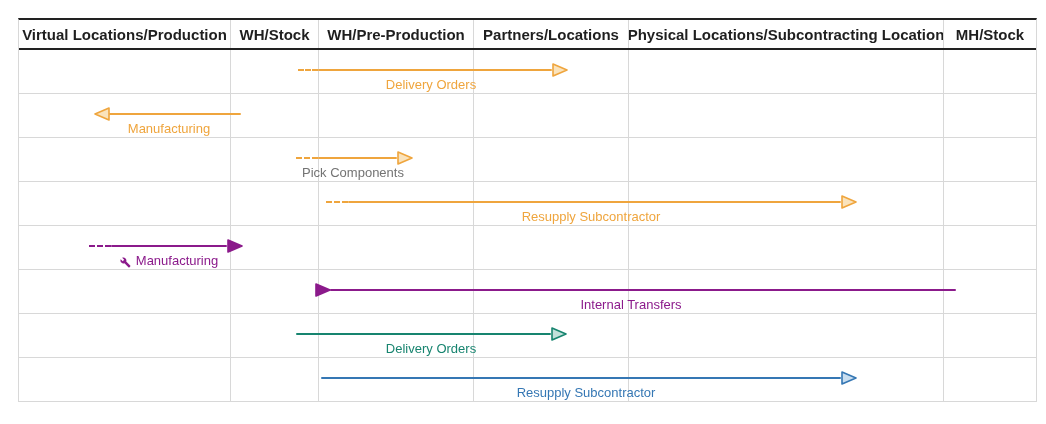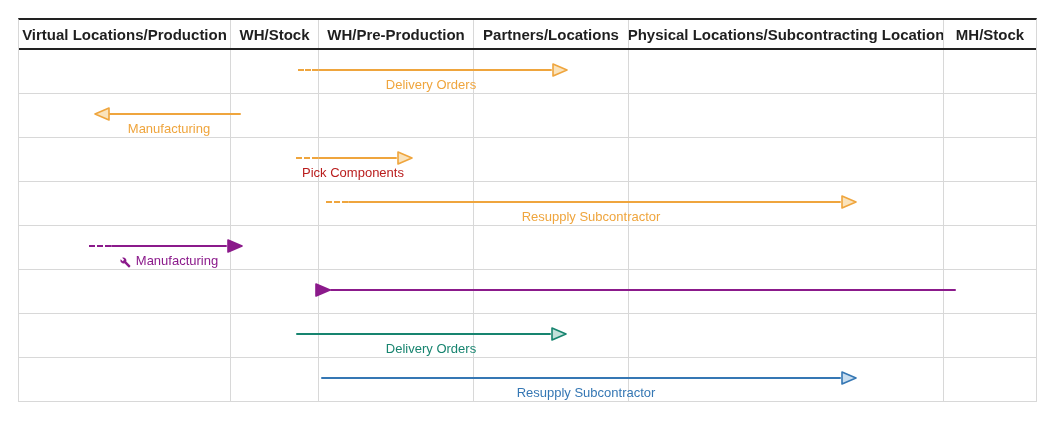--- a/index.html
+++ b/index.html
@@ -136,21 +136,21 @@
         <div class="arrow-label" style="left: -10px; top: 71px; color: rgb(239, 165, 61);">
           <span>Manufacturing</span>
         </div>
       </div>
       <div class="arrow">
         <div class="dash" style="left: 277px; width: 22px; top: 107px; border-top-color: rgb(239, 165, 61);"></div>
         <div class="line" style="left: 299px; width: 79px; top: 107px; background: rgb(239, 165, 61);"></div>
         <svg width="16" height="14" class="head" style="left: 378px; top: 101px;">
           <polygon points="1,1 15,7 1,13" fill="#FAE3BC" stroke="#EFA53D" stroke-width="1.6" stroke-linejoin="round"></polygon>
         </svg>
-        <div class="arrow-label" style="left: 174px; top: 115px; color: #b91c1c;">
+        <div class="arrow-label" style="left: 174px; top: 115px; color: #737373;">
           <span>Pick Components</span>
         </div>
       </div>
       <div class="arrow">
         <div class="dash" style="left: 307px; width: 22px; top: 151px; border-top-color: rgb(239, 165, 61);"></div>
         <div class="line" style="left: 329px; width: 493px; top: 151px; background: rgb(239, 165, 61);"></div>
         <svg width="16" height="14" class="head" style="left: 822px; top: 145px;">
           <polygon points="1,1 15,7 1,13" fill="#FAE3BC" stroke="#EFA53D" stroke-width="1.6" stroke-linejoin="round"></polygon>
         </svg>
         <div class="arrow-label" style="left: 412px; top: 159px; color: rgb(239, 165, 61);">
@@ -170,20 +170,23 @@
             </svg>
           </span>
           <span>Manufacturing</span>
         </div>
       </div>
       <div class="arrow">
         <div class="line" style="left: 311px; width: 626px; top: 239px; background: rgb(139, 26, 139);"></div>
         <svg width="16" height="14" class="head" style="left: 296px; top: 233px;">
           <polygon points="1,1 15,7 1,13" fill="#8B1A8B" stroke="#8B1A8B" stroke-width="1.6" stroke-linejoin="round"></polygon>
         </svg>
+        <div class="arrow-label" style="left: 452px; top: 247px; color: rgb(139, 26, 139);">
+          <span>Internal Transfers</span>
+        </div>
       </div>
       <div class="arrow">
         <div class="line" style="left: 277px; width: 255px; top: 283px; background: rgb(23, 132, 111);"></div>
         <svg width="16" height="14" class="head" style="left: 532px; top: 277px;">
           <polygon points="1,1 15,7 1,13" fill="#C2E0DA" stroke="#17846F" stroke-width="1.6" stroke-linejoin="round"></polygon>
         </svg>
         <div class="arrow-label" style="left: 252px; top: 291px; color: rgb(23, 132, 111);">
           <span>Delivery Orders</span>
         </div>
       </div>

